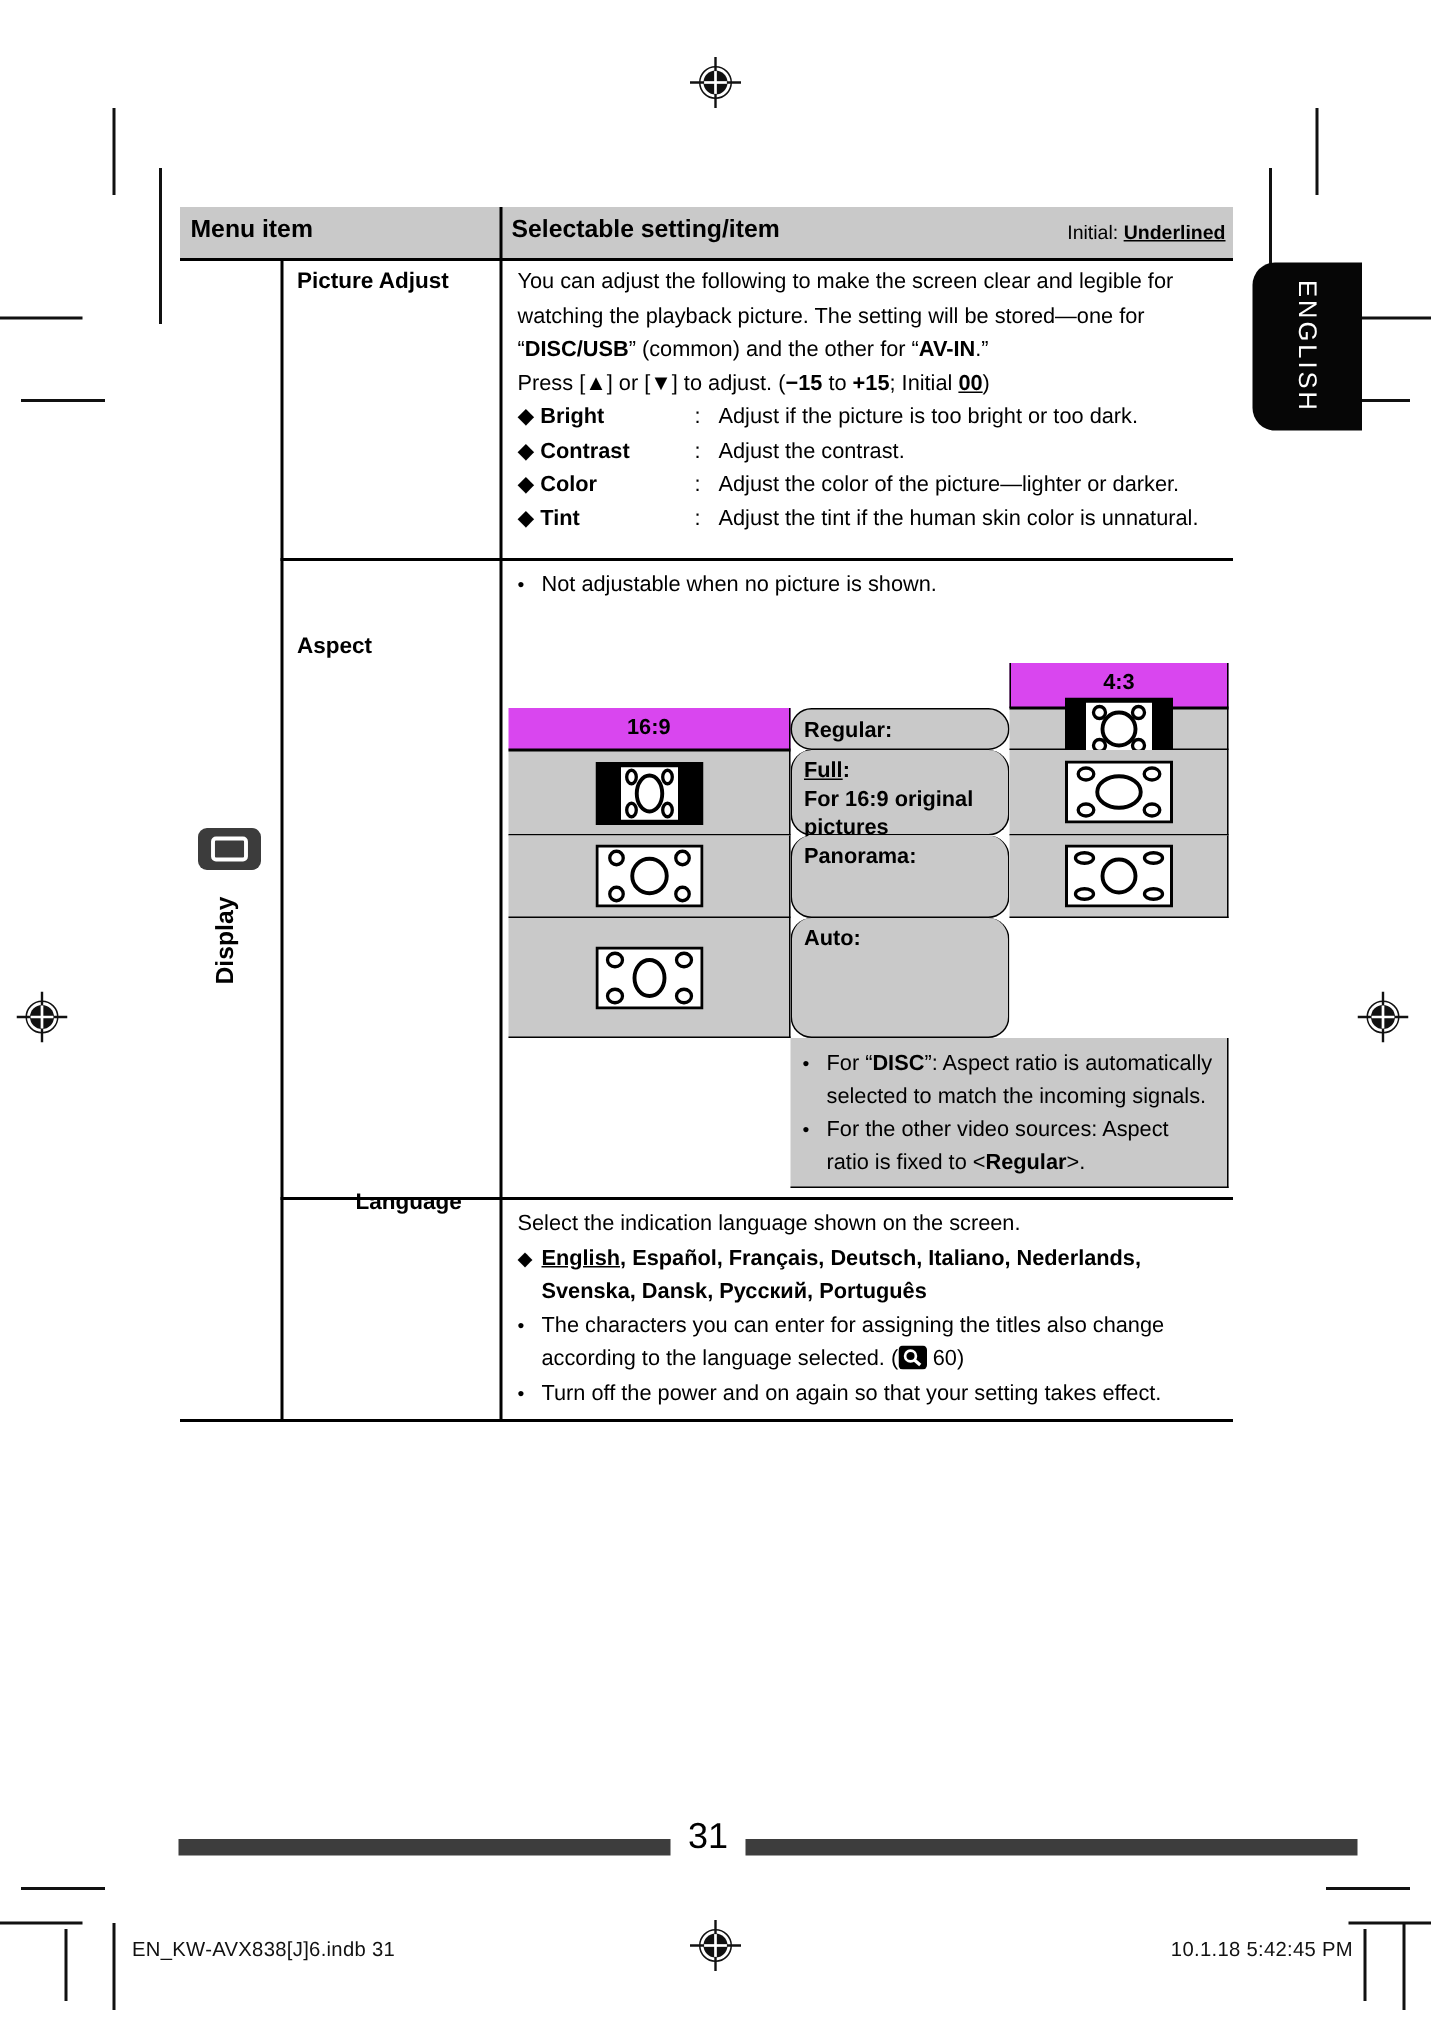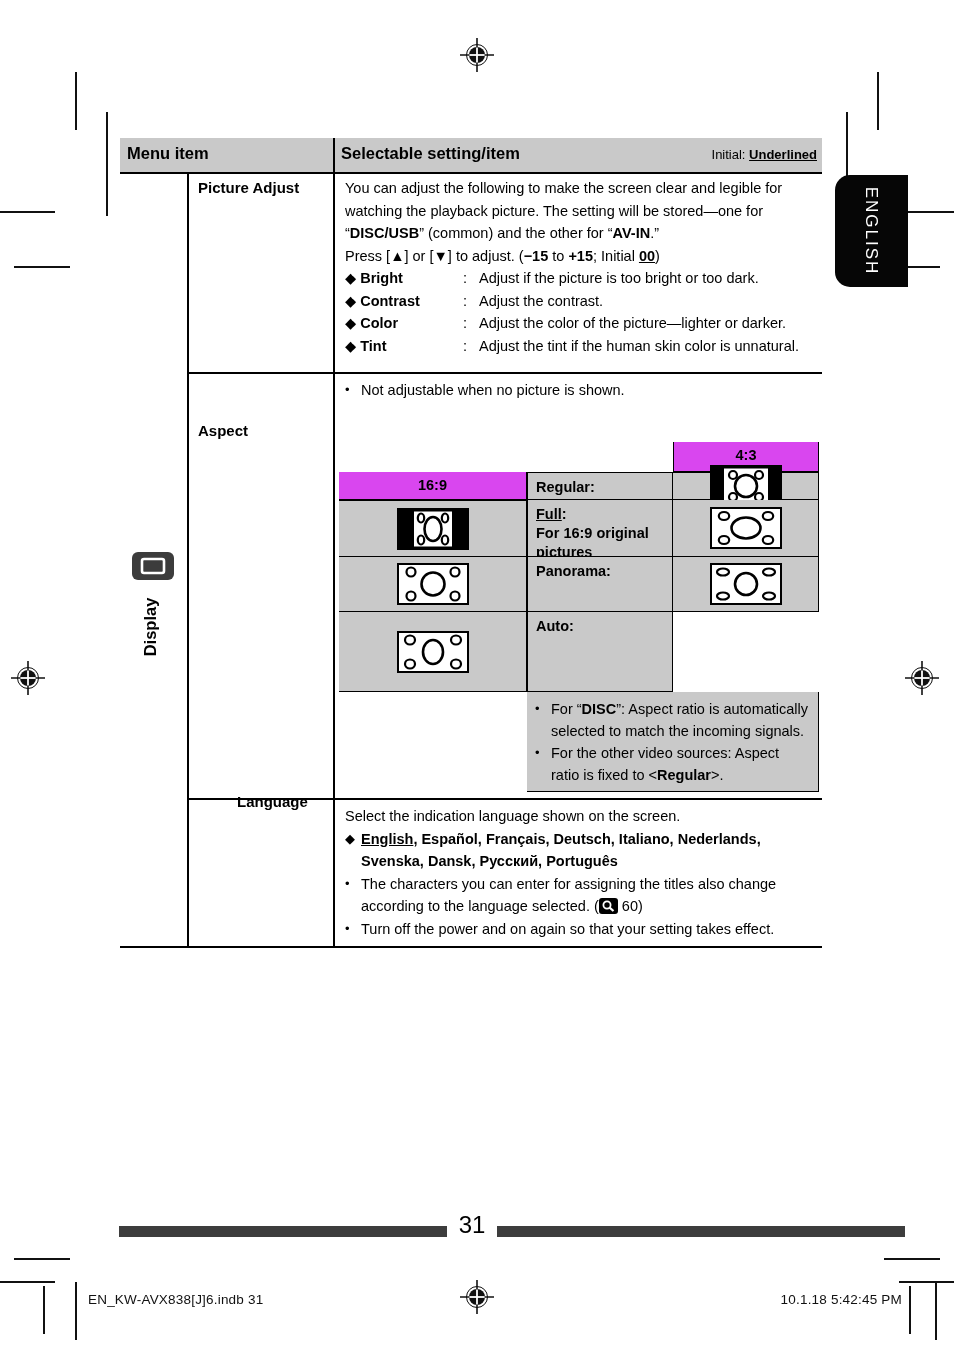--- a/index.html
+++ b/index.html
@@ -39,21 +39,21 @@
     font-size:14.5px;line-height:19px;}
   .itbl>div{box-sizing:border-box;}
   .ic{background:#c9c9c9;border-right:1.5px solid #000;border-bottom:1.5px solid #000;}
   .ic.first{border-left:1.5px solid #000;}
   .ihead{grid-column:2/4;background:#c9c9c9;border:1.5px solid #000;
     font-weight:700;text-align:center;padding-top:5px;font-size:14.5px;}
   .icol{background:#d946ef;border-left:1.5px solid #000;border-right:1.5px solid #000;
     border-bottom:1.5px solid #000;font-weight:700;text-align:center;padding-top:4px;}
   .icol.mid{border-right:none;}
   .icol.last{border-left:1.5px solid #000;}
-  .ilabel{padding:5px 6px 0 8px;}
+  .ilabel{padding:5px 6px 0 8px;border-radius:14px;}
   .ilabel .sub{font-weight:700;}
   .icon-cell{display:flex;align-items:center;justify-content:center;}
   .iauto{grid-column:2/4;padding:6px 8px 0 8px;}
   .blank{background:#fff;}
   .row3top{border-top:1.5px solid #000;}
   
   #english-tab{position:absolute;left:835px;top:175px;width:73px;height:112px;
     background:#060606;border-radius:15px 0 0 15px;}
   #english-tab .txt{position:absolute;left:-24px;top:46px;width:120px;height:20px;
     transform:rotate(90deg);color:#fff;font-size:17px;letter-spacing:2px;text-align:center;}

